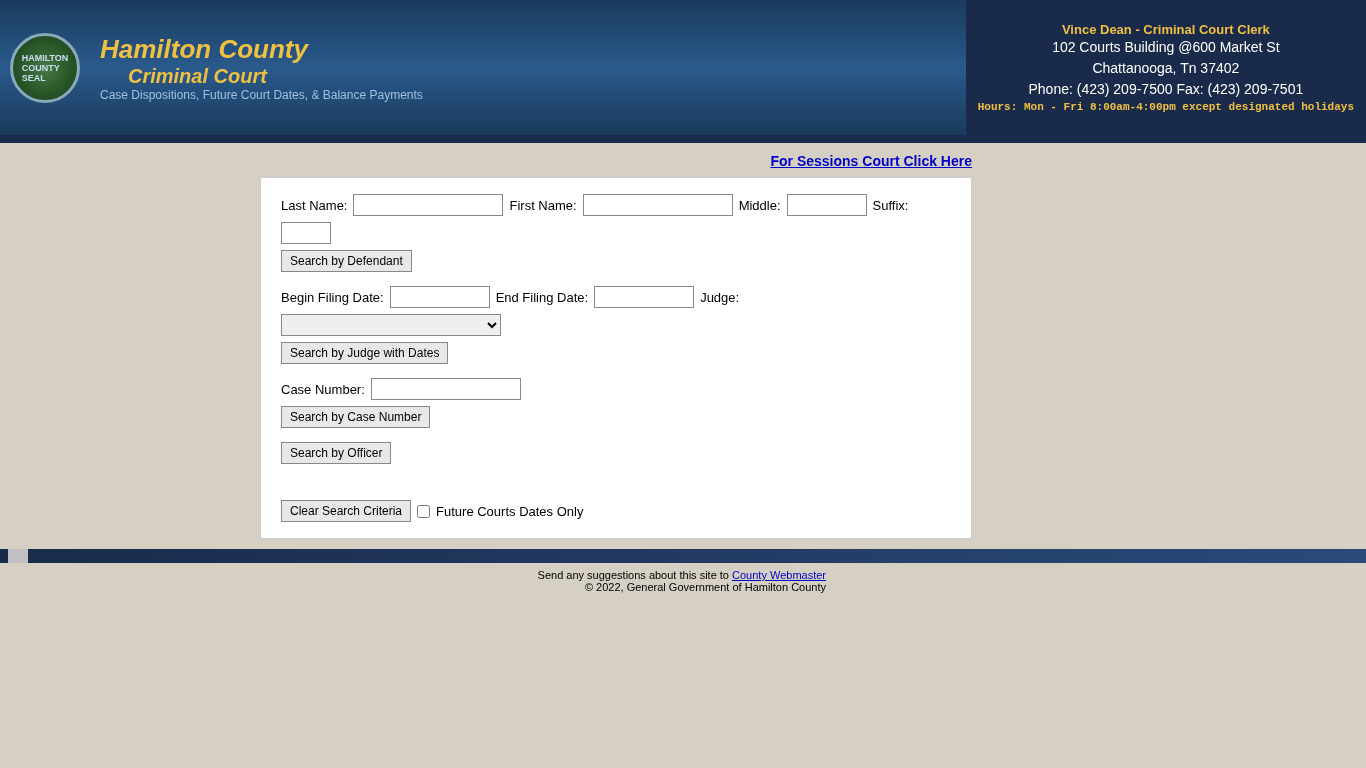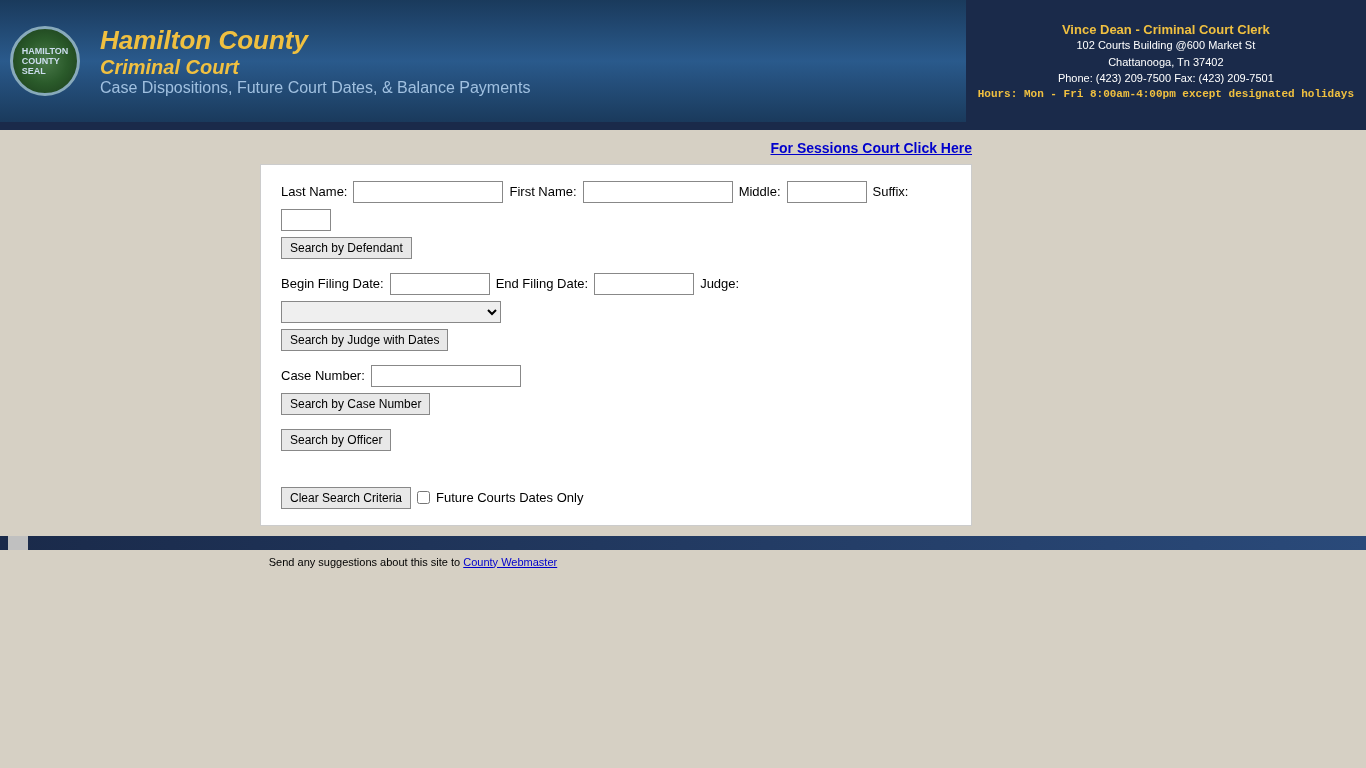--- a/index.html
+++ b/index.html
@@ -47,45 +47,46 @@
       color: #f0c040;
       font-size: 26px;
       font-style: italic;
       font-weight: bold;
     }
     .header-title .sub-title {
       color: #f0c040;
       font-size: 20px;
       font-style: italic;
       font-weight: bold;
+      margin-left: 28px;
     }
     .header-title .tagline {
       color: #a0c0e0;
-      font-size: 16px;
+      font-size: 12px;
     }
     .header-info {
       background-color: #1a2a4a;
       padding: 22px 12px;
       text-align: center;
       display: flex;
       flex-direction: column;
       justify-content: center;
       min-width: 340px;
     }
     .header-info .clerk-title {
       color: #ffffff;
       font-size: 13px;
       font-weight: bold;
     }
     .header-info .clerk-title span {
       color: #f0c040;
     }
     .header-info .address-info {
       color: #ffffff;
-      font-size: 11px;
+      font-size: 14px;
       line-height: 1.5;
     }
     .header-info .hours {
       color: #ffffff;
       font-size: 11px;
     }
     .header-info .hours span {
       color: #f0c040;
       font-weight: bold;
       font-family: Liberation Mono, monospace;
@@ -191,21 +192,21 @@
       position: absolute;
       left: 8px;
       top: 0;
       bottom: 0;
       width: 20px;
       background-color: #c0c0c0;
     }
 
     .footer-content {
       width: 1086px;
-      text-align: center;
+      text-align: right;
       padding: 6px 260px 10px 0;
       font-size: 11px;
     }
     .footer-content a {
       color: #0000cc;
       text-decoration: underline;
     }
   </style>
 </head>
 <body>
@@ -303,13 +304,14 @@
 
   </div>
 </div>
 
 <div class="footer-bar"></div>
 
 <div class="footer-content">
   <div>
     <span>Send any suggestions about this site to </span><a href="#">County Webmaster</a>
   </div>
+  <div>© 2022, General Government of Hamilton County</div>
 </div>
 
 </body></html>

